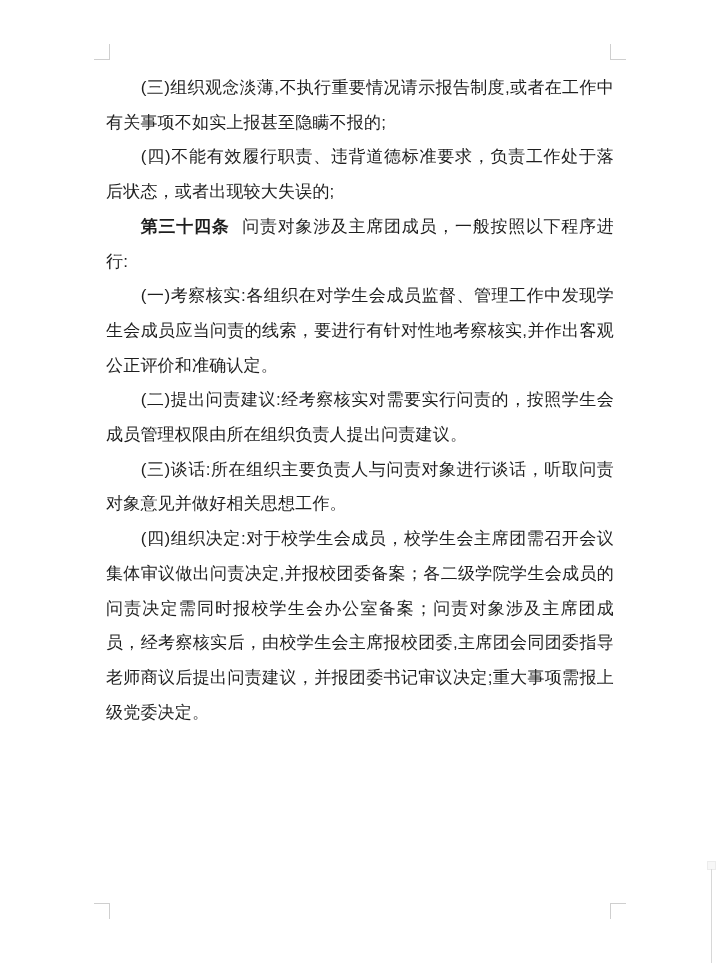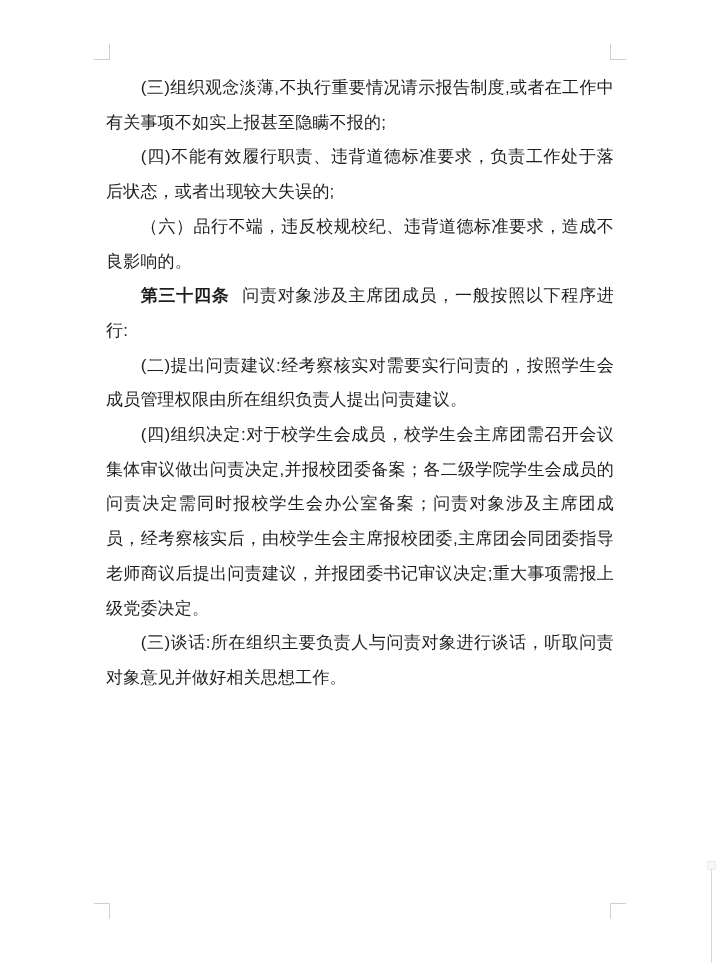--- a/index.html
+++ b/index.html
@@ -61,23 +61,23 @@
 <div class="screen">
 
   <div class="corner-mark tl"></div>
   <div class="corner-mark tr"></div>
   <div class="corner-mark bl"></div>
   <div class="corner-mark br"></div>
 
   <div class="text-block" id="text-block">
       <p><span>(三)组织观念淡薄,不执行重要情况请示报告制度,或者在工作中有关事项不如实上报甚至隐瞒不报的;</span></p>
       <p><span>(四)不能有效履行职责、违背道德标准要求，负责工作处于落后状态，或者出现较大失误的;</span></p>
-      <p><span>（六）品行不端，违反校规校纪、违背道德标准要求，造成不良影响的。</span></p>
       <p><b>第三十四条</b><span>问责对象涉及主席团成员，一般按照以下程序进行:</span></p>
+      <p><span>(一)考察核实:各组织在对学生会成员监督、管理工作中发现学生会成员应当问责的线索，要进行有针对性地考察核实,并作出客观公正评价和准确认定。</span></p>
       <p><span>(二)提出问责建议:经考察核实对需要实行问责的，按照学生会成员管理权限由所在组织负责人提出问责建议。</span></p>
+      <p><span>(三)谈话:所在组织主要负责人与问责对象进行谈话，听取问责对象意见并做好相关思想工作。</span></p>
       <p><span>(四)组织决定:对于校学生会成员，校学生会主席团需召开会议集体审议做出问责决定,并报校团委备案；各二级学院学生会成员的问责决定需同时报校学生会办公室备案；问责对象涉及主席团成员，经考察核实后，由校学生会主席报校团委,主席团会同团委指导老师商议后提出问责建议，并报团委书记审议决定;重大事项需报上级党委决定。</span></p>
-      <p><span>(三)谈话:所在组织主要负责人与问责对象进行谈话，听取问责对象意见并做好相关思想工作。</span></p>
     </div>
 
   <div class="edge-cap"></div>
   <div class="edge-line"></div>
 
 </div>
 
 </body></html>

